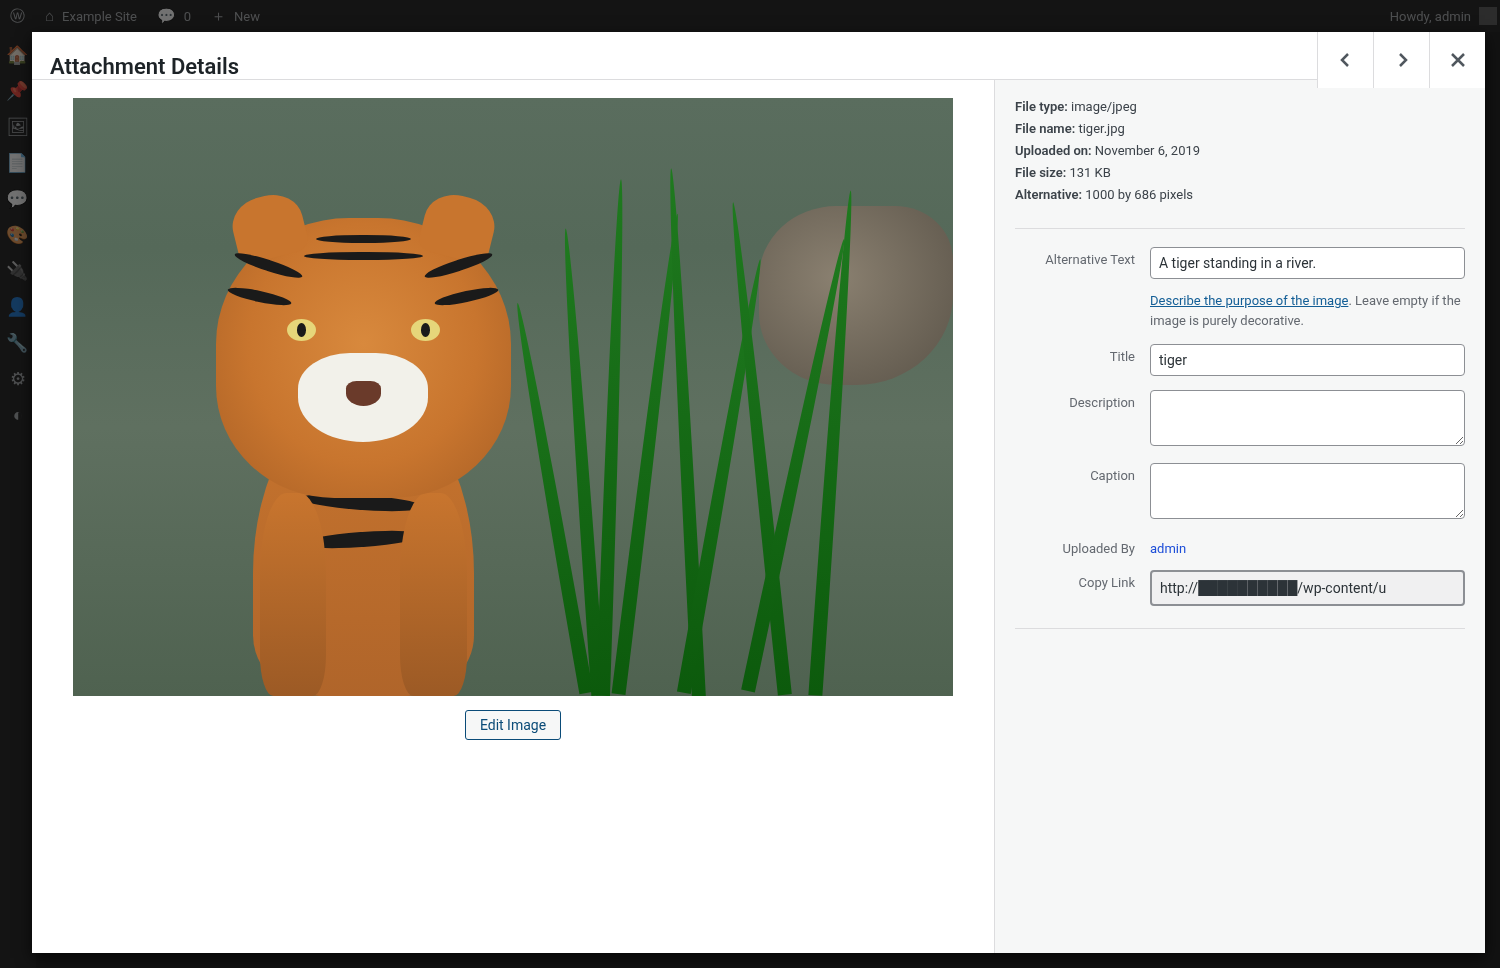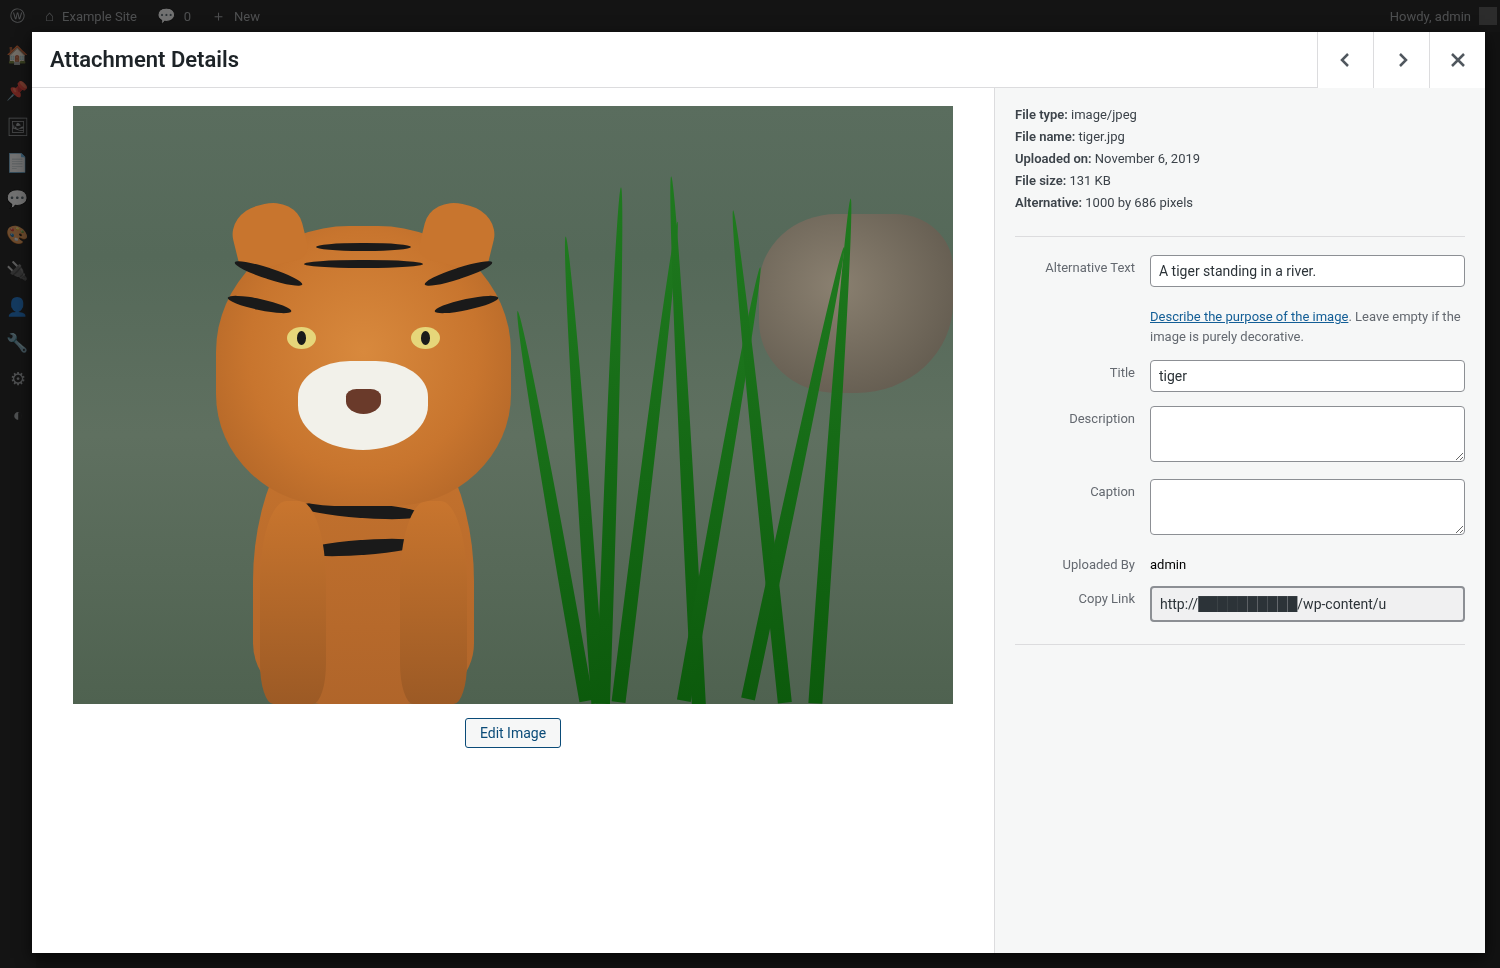--- a/index.html
+++ b/index.html
@@ -11,21 +11,21 @@
 .adminbar .glyph { font-size:15px; }
 .adminbar .right { margin-left:auto; display:flex; align-items:center; gap:8px; padding-right:3px;}
 .adminbar .avatar { width:18px; height:18px; background:#555; }
 
 
 .adminside { position:absolute; top:32px; left:0; width:36px; bottom:0; background:#191919; opacity:.4; display:flex; flex-direction:column; align-items:center; gap:16px; padding-top:12px; color:#a7aaad; font-size:18px;}
 .adminside .cell{height:20px;}
 
 
 .modal { position:absolute; top:32px; left:32px; right:15px; bottom:15px; background:#fff; box-shadow:0 5px 15px rgba(0,0,0,.7); display:flex; flex-direction:column; }
-.modal-header { height:56px; border-bottom:1px solid #dcdcde; display:flex; align-items:center; padding-left:18px; position:relative; }
+.modal-header { height:48px; border-bottom:1px solid #dcdcde; display:flex; align-items:flex-end; padding-left:18px; position:relative; }
 .modal-title { font-size:22px; font-weight:600; color:#1d2327; }
 .nav-buttons { position:absolute; right:0; top:0; height:56px; display:flex; }
 .nav-btn { width:56px; height:56px; border-left:1px solid #dcdcde; background:#fff; display:flex; align-items:center; justify-content:center; color:#50575e; cursor:pointer; }
 .nav-btn svg { stroke:#50575e; }
 .modal-body { flex:1; display:flex; }
 
 
 .media-panel { flex:1; padding:18px; display:flex; flex-direction:column; align-items:center; border-right:1px solid #dcdcde; }
 .media-image { width:100%; max-width:880px; height:auto; aspect-ratio:100/68; position:relative; overflow:hidden; }
 .media-image .bg { position:absolute; inset:0; background:linear-gradient(180deg,#5a6d5e 0%,#556959 25%,#5f7060 55%,#4f6250 100%); }
@@ -62,22 +62,22 @@
 
 .details-panel { width:490px; background:#f6f7f7; padding:16px 20px; font-size:13px; color:#3c434a; overflow-y:auto;}
 .meta-list { line-height:1.7; padding-bottom:12px; }
 .meta-list .label { font-weight:600;}
 .sep { border-top:1px solid #dcdcde; margin:10px 0 18px; }
 .settings .row { display:flex; align-items:flex-start; margin-bottom:14px; }
 .settings .lbl { width:135px; text-align:right; color:#646970; padding-right:15px; padding-top:5px;}
 .settings .fld { flex:1; }
 .settings input[type=text] { width:100%; height:32px; padding:4px 8px; border:1px solid #8c8f94; border-radius:4px; font-size:14px; background:#fff; color:#2c3338;}
 .settings textarea { width:100%; height:56px; padding:6px 8px; border:1px solid #8c8f94; border-radius:4px; font-size:14px; background:#fff; resize:vertical;}
-.settings .readonly-text{padding-top:5px;color:#000000;}
-.help { font-size:13px; color:#646970; margin-top:20px; line-height:1.5;}
+.settings .readonly-text{padding-top:5px;color:#1d4ed8;}
+.help { font-size:13px; color:#646970; margin-top:12px; line-height:1.5;}
 .help a { color:#135e96; text-decoration:underline; }
 .copy-link input { background:#f0f0f1!important; height:36px!important; border:2px solid #8c8f94!important;}
 .sep2 { border-top:1px solid #dcdcde; margin:22px 0 14px; }
 .actions { font-size:13px; }
 .actions a { color:#135e96; text-decoration:none; }
 .actions .del { color:#b32d2e; }
 .actions .pipe { color:#a7aaad; padding:0 4px;}
 </style>
 </head>
 <body>

